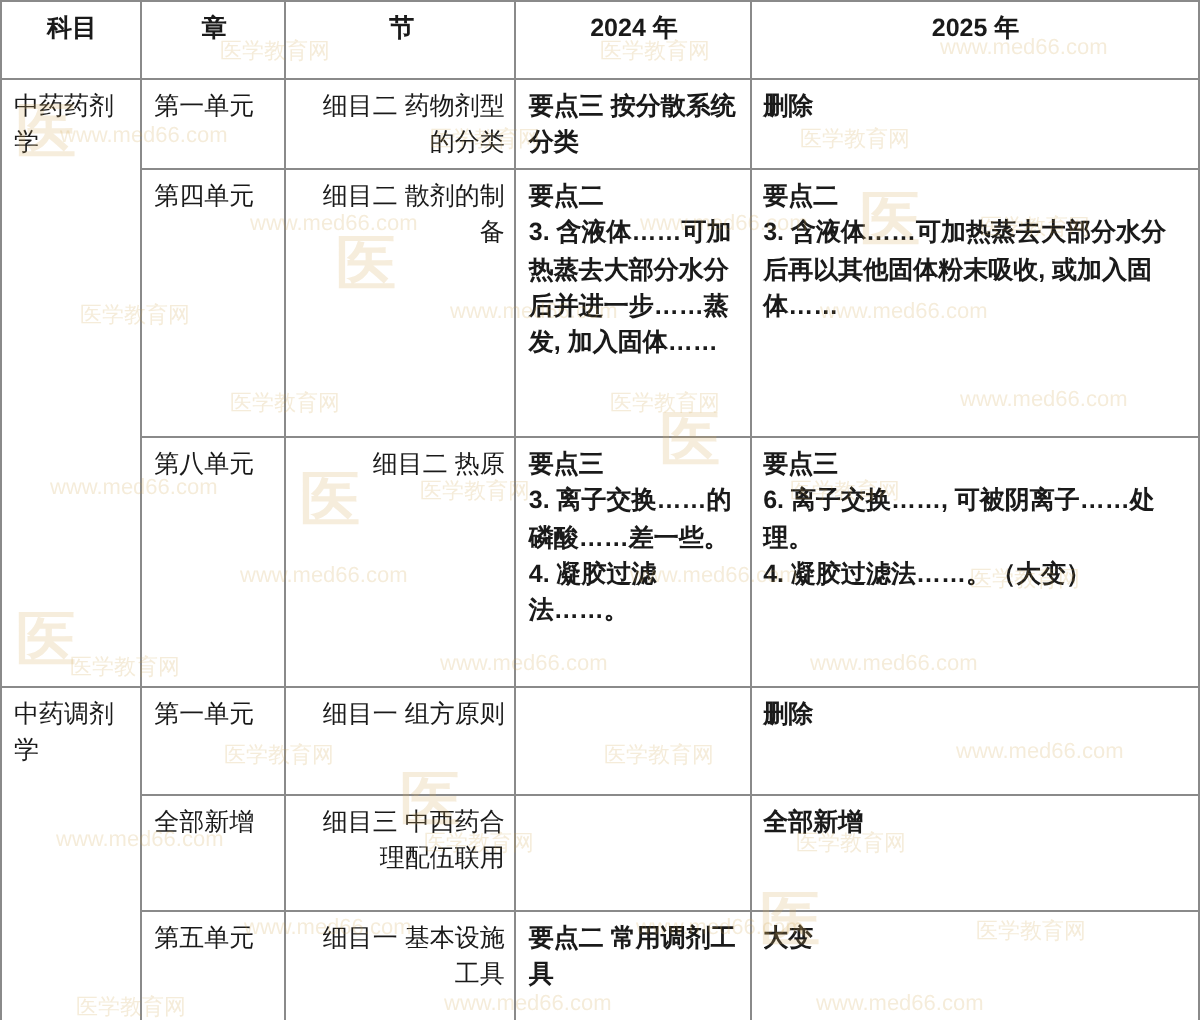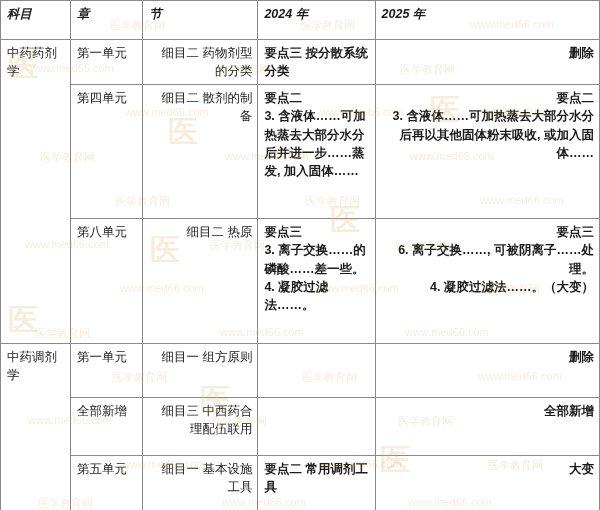--- a/index.html
+++ b/index.html
@@ -49,27 +49,26 @@
     border: 1px solid #8a8a8a;
     vertical-align: top;
     padding: 4px 5px 4px 6px;
     font-size: 12.5px;
     line-height: 1.45;
     color: #1a1a1a;
     background: transparent;
   }
   thead th {
     background: #ffcc00;
-    text-align: left;
+    text-align: center;
     vertical-align: middle;
     font-weight: bold;
     font-size: 14px;
     height: 30px;
     color: #111;
-    font-style: italic;
   }
   td.subject {
     text-align: left;
     vertical-align: middle;
     font-size: 13px;
     padding-left: 8px;
   }
   td.chapter {
     vertical-align: middle;
     font-size: 12.5px;
@@ -78,21 +77,20 @@
     vertical-align: middle;
     font-size: 12.5px;
     text-align: right;
   }
   td.y2024 {
     font-size: 12.5px;
   }
   td.y2025 {
     font-size: 12.5px;
     color: #e8000d;
-    text-align: right;
   }
   .line {
     display: block;
     font-weight: bold;
   }
   .col-subject { width: 70px; }
   .col-chapter { width: 72px; }
   .col-section { width: 115px; }
   .col-2024 { width: 117px; }
   .col-2025 { width: 224px; }

